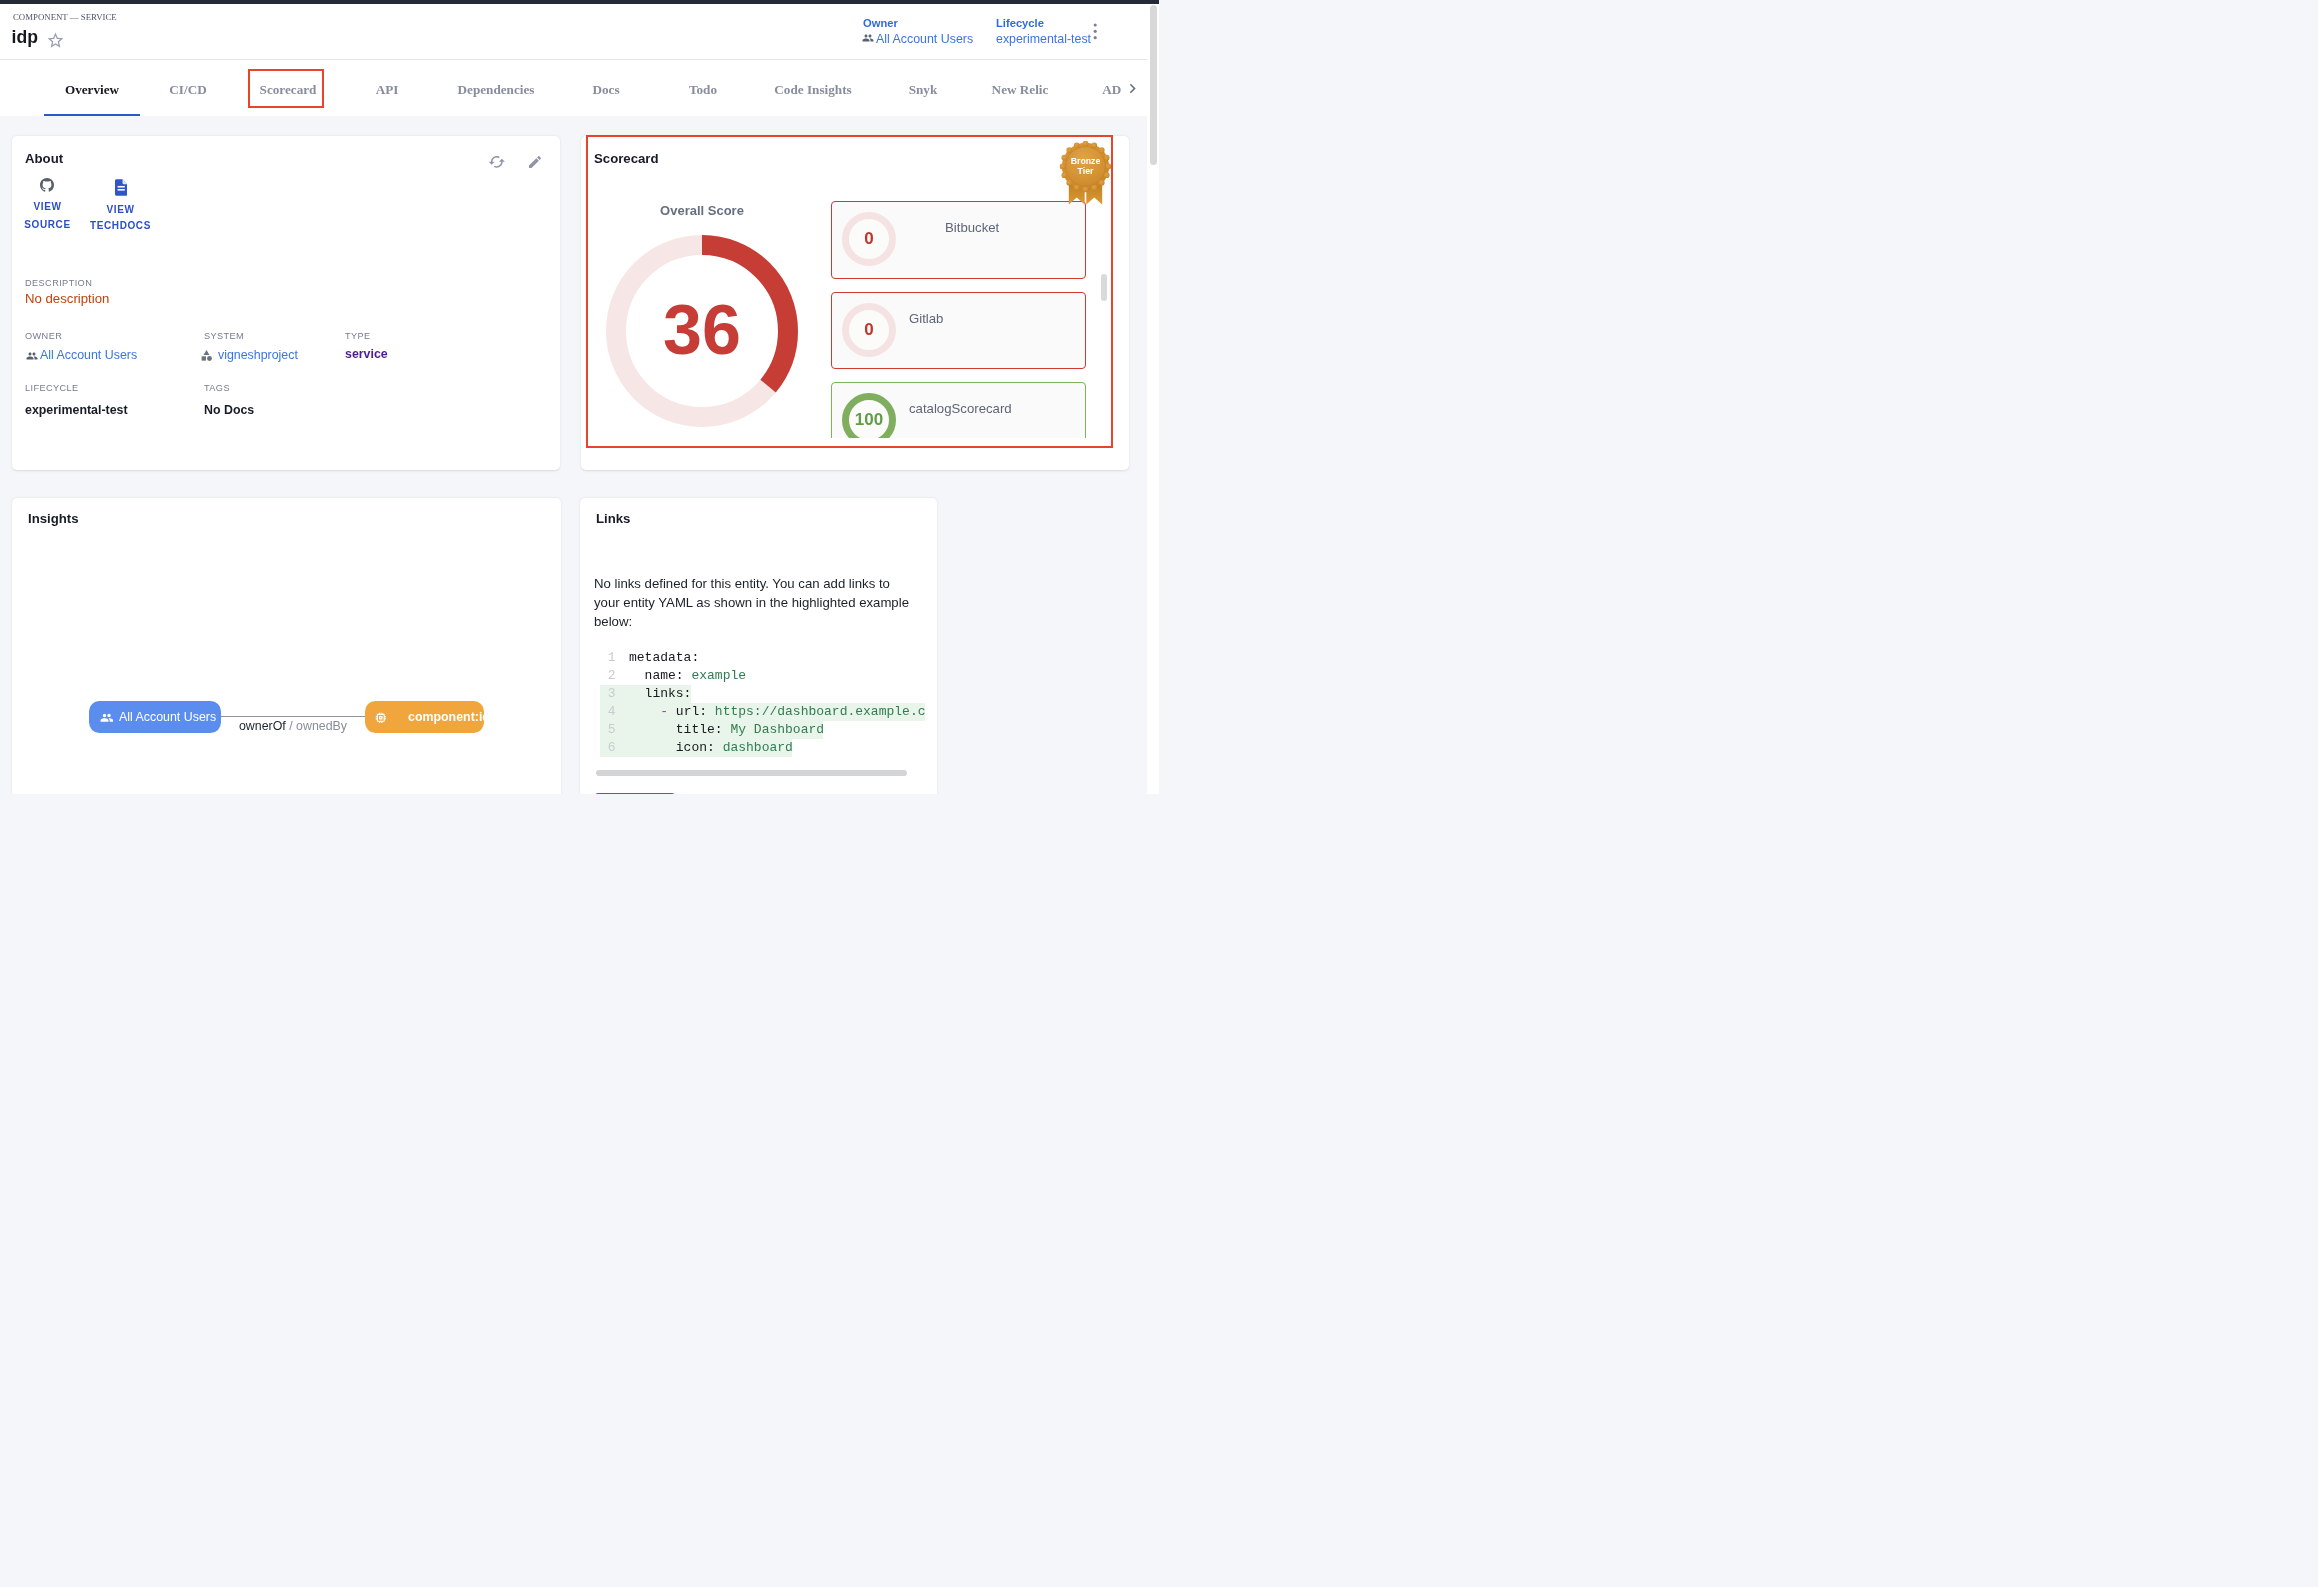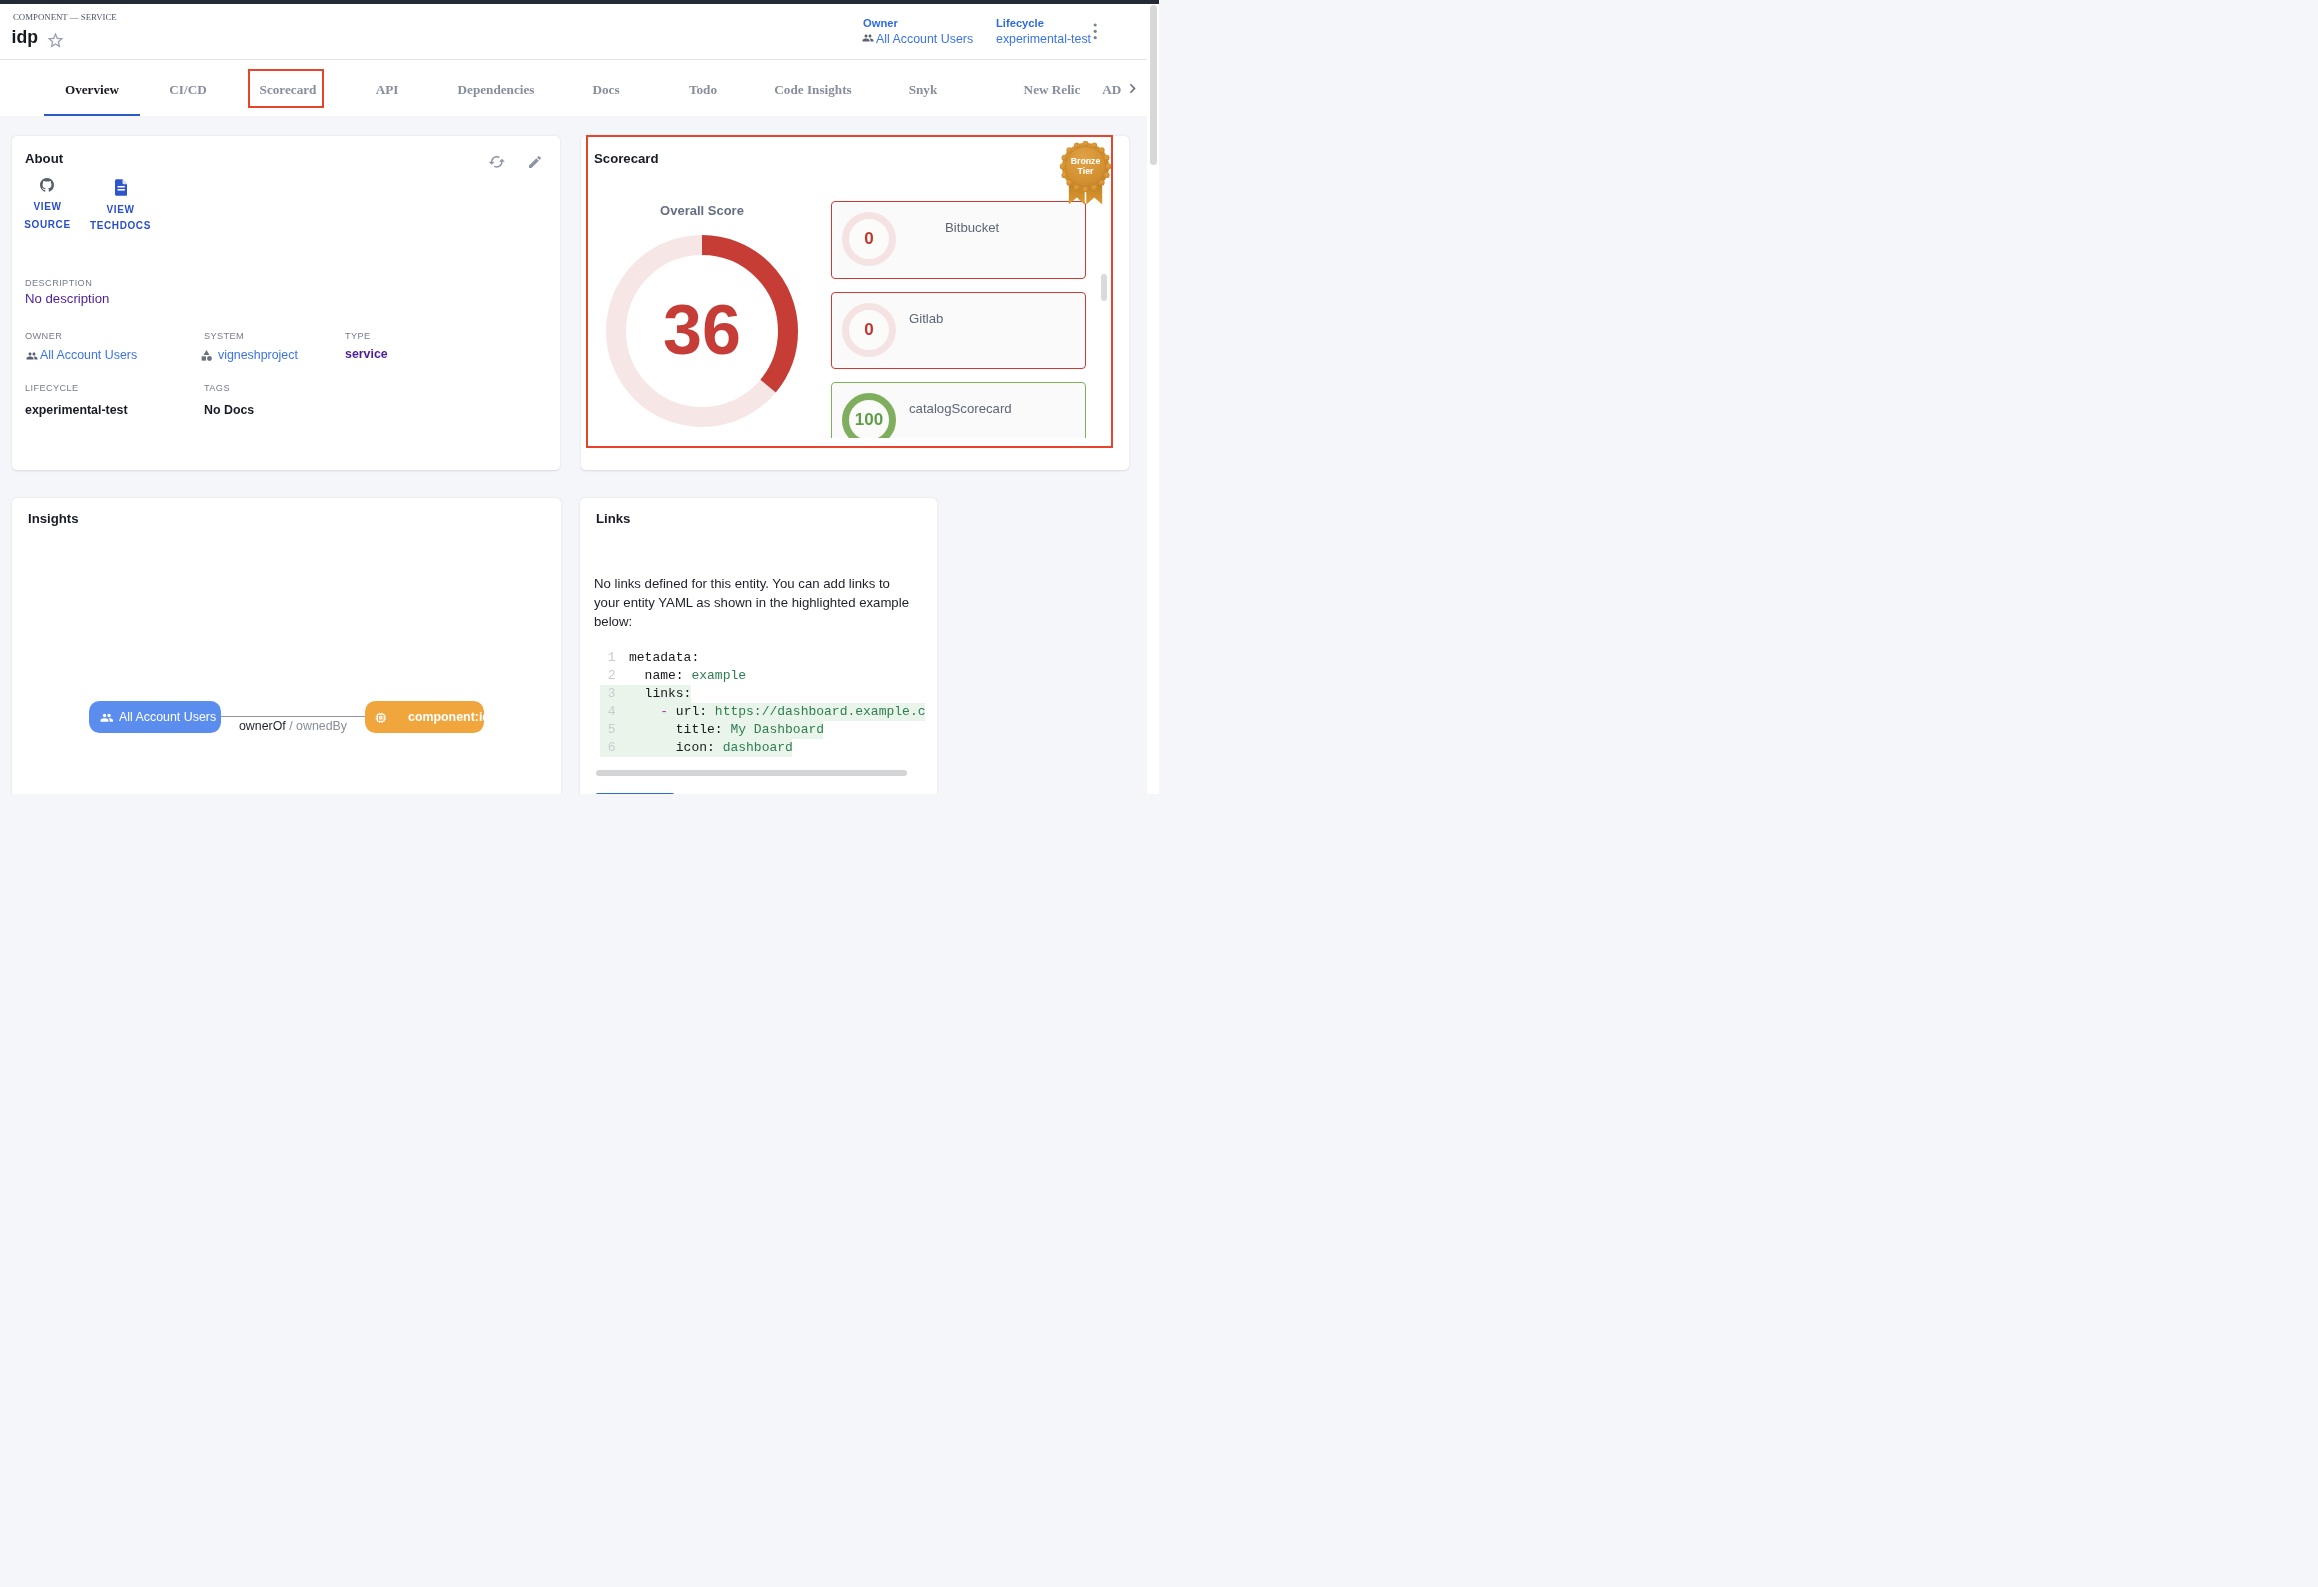--- a/index.html
+++ b/index.html
@@ -43,21 +43,21 @@
 <div id="tabs" style="position:absolute;left:0;top:60px;width:1159px;height:56px;font-size:13.2px;font-weight:600;color:#878d9d;">
   <span class="tab" style="left:92px;color:#15181f;font-weight:bold;">Overview</span>
   <span class="tab" style="left:188px;">CI/CD</span>
   <span class="tab" style="left:288px;">Scorecard</span>
   <span class="tab" style="left:387px;">API</span>
   <span class="tab" style="left:496px;">Dependencies</span>
   <span class="tab" style="left:606px;">Docs</span>
   <span class="tab" style="left:703px;">Todo</span>
   <span class="tab" style="left:813px;">Code Insights</span>
   <span class="tab" style="left:923px;">Snyk</span>
-  <span class="tab" style="left:1020px;margin-left:32px;">New Relic</span>
+  <span class="tab" style="left:1020px;">New Relic</span>
   <span class="tab" style="left:1117px;">ADO</span>
 </div>
 <style>
 .tab { position:absolute; top:22.4px; transform:translateX(-50%); white-space:nowrap;font-family:Liberation Serif, serif; }
 #tabs { overflow:hidden; }
 #tabs:after { content:""; position:absolute; right:0; top:0; width:37px; height:56px; background:#fff; }
 </style>
 <div class="abs" style="left:44px;top:114px;width:96px;height:2.4px;background:#2b5ac6;"></div>
 
 <div class="abs" style="left:248px;top:69px;width:76px;height:39px;border:2.2px solid #e8442c;z-index:30;"></div>
@@ -82,21 +82,21 @@
 <div class="abs" style="left:0;top:198px;width:95px;text-align:center;font-size:10px;font-weight:bold;letter-spacing:0.6px;color:#2b50c4;line-height:17.6px;">VIEW<br>SOURCE</div>
 <svg class="abs" style="left:115px;top:179px;" width="12.4" height="17" viewBox="0 0 24 32">
     <path d="M14.5 0H3C1.34 0 0 1.34 0 3v26c0 1.66 1.34 3 3 3h18c1.66 0 3-1.34 3-3V9.5L14.5 0z" fill="#2f55cc"></path>
     <path d="M14.5 0L24 9.5h-7.5c-1.1 0-2-.9-2-2V0z" fill="#fff" opacity=".85"></path>
     <rect x="5" y="13" width="14" height="3" fill="#fff"></rect>
     <rect x="5" y="19" width="14" height="3" fill="#fff"></rect>
   </svg>
 <div class="abs" style="left:72px;top:202px;width:97px;text-align:center;font-size:10px;font-weight:bold;letter-spacing:0.6px;color:#2b50c4;line-height:16.4px;">VIEW<br>TECHDOCS</div>
 
 <div class="abs lbl" style="left:25px;top:278px;">DESCRIPTION</div>
-<div class="abs" style="left:25px;top:291px;font-size:13.2px;color:#4c1d95;">No description</div>
+<div class="abs" style="left:25px;top:291px;font-size:13.2px;color:#c2410c;">No description</div>
 
 <div class="abs lbl" style="left:25px;top:331px;">OWNER</div>
 <svg class="abs" style="left:26px;top:350px;" width="12" height="12" viewBox="0 0 24 24" fill="#575f6f">
     <path d="M16 11c1.66 0 2.99-1.34 2.99-3S17.66 5 16 5c-1.66 0-3 1.34-3 3s1.34 3 3 3zm-8 0c1.66 0 2.99-1.34 2.99-3S9.66 5 8 5C6.34 5 5 6.34 5 8s1.34 3 3 3zm0 2c-2.33 0-7 1.17-7 3.5V19h14v-2.5c0-2.33-4.67-3.5-7-3.5zm8 0c-.29 0-.62.02-.97.05 1.16.84 1.97 1.97 1.97 3.45V19h6v-2.5c0-2.33-4.67-3.5-7-3.5z"></path>
   </svg>
 <div class="abs" style="left:40px;top:348px;font-size:12.4px;color:#3b74e0;">All Account Users</div>
 
 <div class="abs lbl" style="left:204px;top:331px;">SYSTEM</div>
 <svg class="abs" style="left:200px;top:349px;" width="13" height="13" viewBox="0 0 24 24" fill="#6b7280">
     <path d="M12 2l-5.5 9h11L12 2z"></path>

